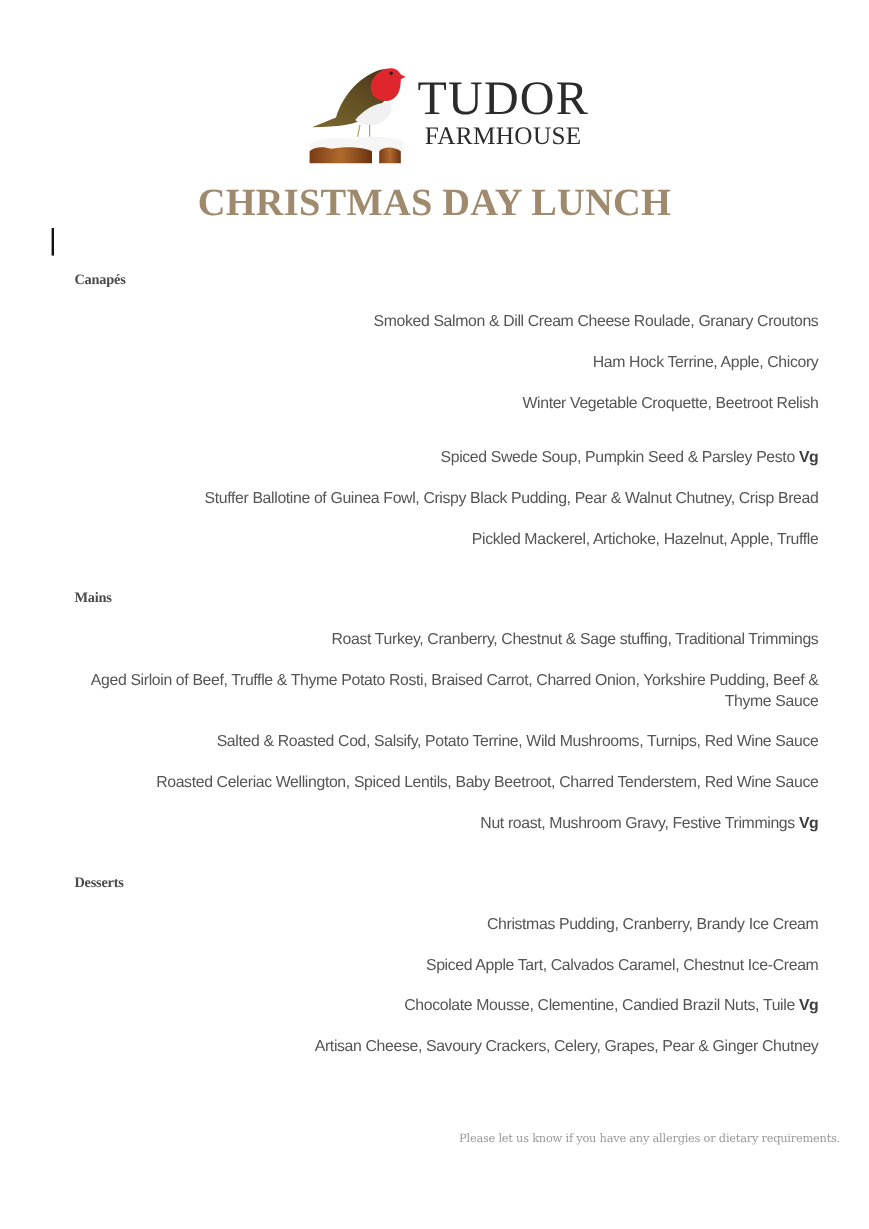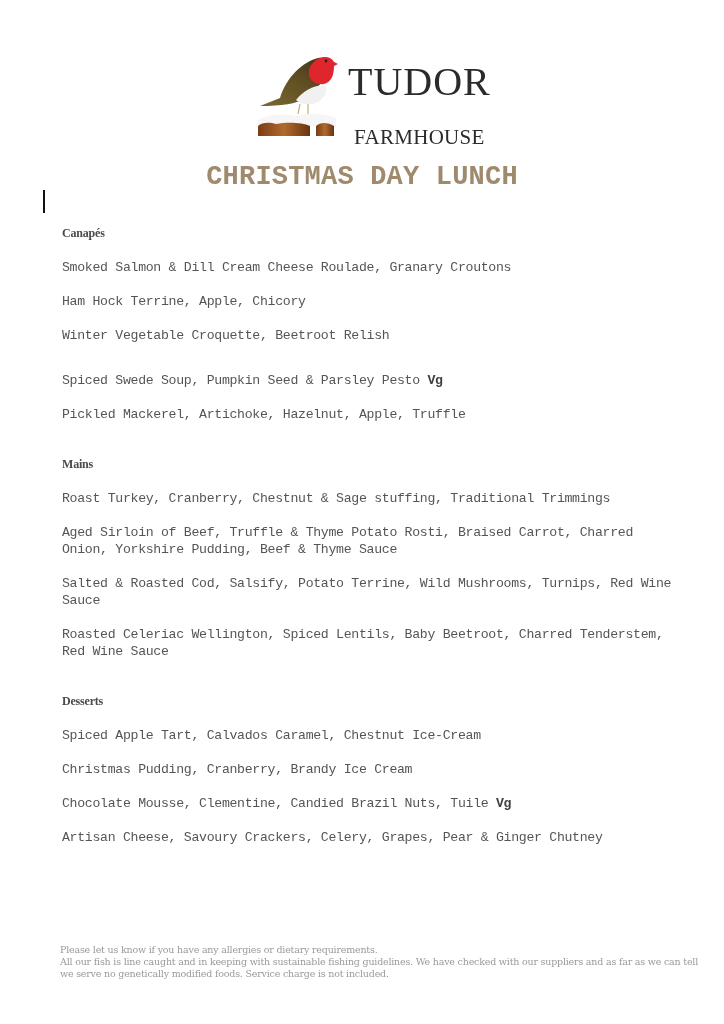--- a/index.html
+++ b/index.html
@@ -2,32 +2,32 @@
 <html><head>
   <meta charset="utf-8">
   <style>
     html, body { margin: 0; padding: 0; background: #ffffff; }
     body { width: 724px; height: 1024px; position: relative; overflow: hidden; font-family: "DejaVu Serif", serif; color: #555555; }
 
     .logo { position: absolute; left: 256px; top: 48px; width: 260px; height: 92px; }
     .logo-bird { position: absolute; left: 0; top: 0; width: 82px; height: 90px; }
     .logo-text { position: absolute; left: 92px; top: 14px; }
     .logo-tudor { font-family: "Liberation Serif", serif; font-size: 40px; line-height: 40px; color: #2b2b2b; letter-spacing: 1px; }
-    .logo-farm { font-family: "Liberation Serif", serif; font-size: 21px; line-height: 22px; color: #2b2b2b; margin-left: 6px; letter-spacing: 0.3px; margin-top: 24px; }
+    .logo-farm { font-family: "Liberation Serif", serif; font-size: 21px; line-height: 22px; color: #2b2b2b; margin-left: 6px; letter-spacing: 0.3px; }
 
-    .title { position: absolute; left: 0; width: 724px; top: 150px; text-align: center; font-family: Liberation Mono, monospace; font-weight: bold; font-size: 27px; color: #a08a6e; letter-spacing: 0.2px; margin-top: 12px; }
+    .title { position: absolute; left: 0; width: 724px; top: 150px; text-align: center; font-family: Liberation Serif, serif; font-weight: bold; font-size: 32px; color: #a08a6e; letter-spacing: 0.2px; }
 
     .cursor { position: absolute; left: 43px; top: 190px; width: 2px; height: 23px; background: #111; }
 
     .menu { position: absolute; left: 62px; top: 225px; width: 620px; }
     .section-heading { font-family: Liberation Serif, serif; font-weight: bold; font-size: 12px; color: #4a4a4a; height: 17px; line-height: 17px; letter-spacing: -0.2px; }
-    .item { font-family: Liberation Mono, monospace; font-size: 13.2px; color: #555555; line-height: 17px; letter-spacing: -0.3px; }
+    .item { font-family: Liberation Sans, sans-serif; font-size: 13.2px; color: #555555; line-height: 17px; letter-spacing: -0.3px; text-align: right; }
     .vg { font-weight: bold; color: #3f3f3f; }
 
-    .footer { position: absolute; left: 60px; width: 640px; top: 944px; text-align: left; font-family: "DejaVu Serif", serif; font-size: 9.5px; line-height: 12px; color: #9a9a9a; letter-spacing: -0.2px; }
+    .footer { position: absolute; left: 60px; width: 640px; top: 944px; text-align: right; font-family: "DejaVu Serif", serif; font-size: 9.5px; line-height: 12px; color: #9a9a9a; letter-spacing: -0.2px; }
   </style>
 </head>
 <body>
 
 <div class="logo">
   <svg class="logo-bird" viewBox="0 0 82 90">
     <defs>
       <linearGradient id="back" x1="0" y1="1" x2="1" y2="0">
         <stop offset="0" stop-color="#7a6a2e"></stop>
         <stop offset="0.6" stop-color="#5e4a22"></stop>
@@ -70,36 +70,37 @@
 
   <div>
     <div class="section-heading">Canapés</div>
     <div class="item" style="margin-top:17px"><span>Smoked Salmon &amp; Dill Cream Cheese Roulade, Granary Croutons</span></div>
     <div class="item" style="margin-top:17px"><span>Ham Hock Terrine, Apple, Chicory</span></div>
     <div class="item" style="margin-top:17px"><span>Winter Vegetable Croquette, Beetroot Relish</span></div>
   </div>
 
   <div style="margin-top:16px">
     <div class="item" style="margin-top:28px"><span>Spiced Swede Soup, Pumpkin Seed &amp; Parsley Pesto</span> <span class="vg">Vg</span></div>
+    <div class="item" style="margin-top:17px"><span>Stuffer Ballotine of Guinea Fowl, Crispy Black Pudding, Pear &amp; Walnut Chutney, Crisp Bread</span></div>
     <div class="item" style="margin-top:17px"><span>Pickled Mackerel, Artichoke, Hazelnut, Apple, Truffle</span></div>
   </div>
 
   <div style="margin-top:33px">
     <div class="section-heading">Mains</div>
     <div class="item" style="margin-top:17px"><span>Roast Turkey, Cranberry, Chestnut &amp; Sage stuffing, Traditional Trimmings</span></div>
     <div class="item" style="margin-top:17px"><span>Aged Sirloin of Beef, Truffle &amp; Thyme Potato Rosti, Braised Carrot, Charred Onion, Yorkshire Pudding, Beef &amp; Thyme Sauce</span></div>
     <div class="item" style="margin-top:17px"><span>Salted &amp; Roasted Cod, Salsify, Potato Terrine, Wild Mushrooms, Turnips, Red Wine Sauce</span></div>
     <div class="item" style="margin-top:17px"><span>Roasted Celeriac Wellington, Spiced Lentils, Baby Beetroot, Charred Tenderstem, Red Wine Sauce</span></div>
+    <div class="item" style="margin-top:17px"><span>Nut roast, Mushroom Gravy, Festive Trimmings</span> <span class="vg">Vg</span></div>
   </div>
 
   <div style="margin-top:33px">
     <div class="section-heading">Desserts</div>
+    <div class="item" style="margin-top:17px"><span>Christmas Pudding, Cranberry, Brandy Ice Cream</span></div>
     <div class="item" style="margin-top:17px"><span>Spiced Apple Tart, Calvados Caramel, Chestnut Ice-Cream</span></div>
-    <div class="item" style="margin-top:17px"><span>Christmas Pudding, Cranberry, Brandy Ice Cream</span></div>
     <div class="item" style="margin-top:17px"><span>Chocolate Mousse, Clementine, Candied Brazil Nuts, Tuile</span> <span class="vg">Vg</span></div>
     <div class="item" style="margin-top:17px"><span>Artisan Cheese, Savoury Crackers, Celery, Grapes, Pear &amp; Ginger Chutney</span></div>
   </div>
 </div>
 
 <div class="footer">
   <div>Please let us know if you have any allergies or dietary requirements.</div>
-  <div>All our fish is line caught and in keeping with sustainable fishing guidelines. We have checked with our suppliers and as far as we can tell we serve no genetically modified foods. Service charge is not included.</div>
 </div>
 
 </body></html>

